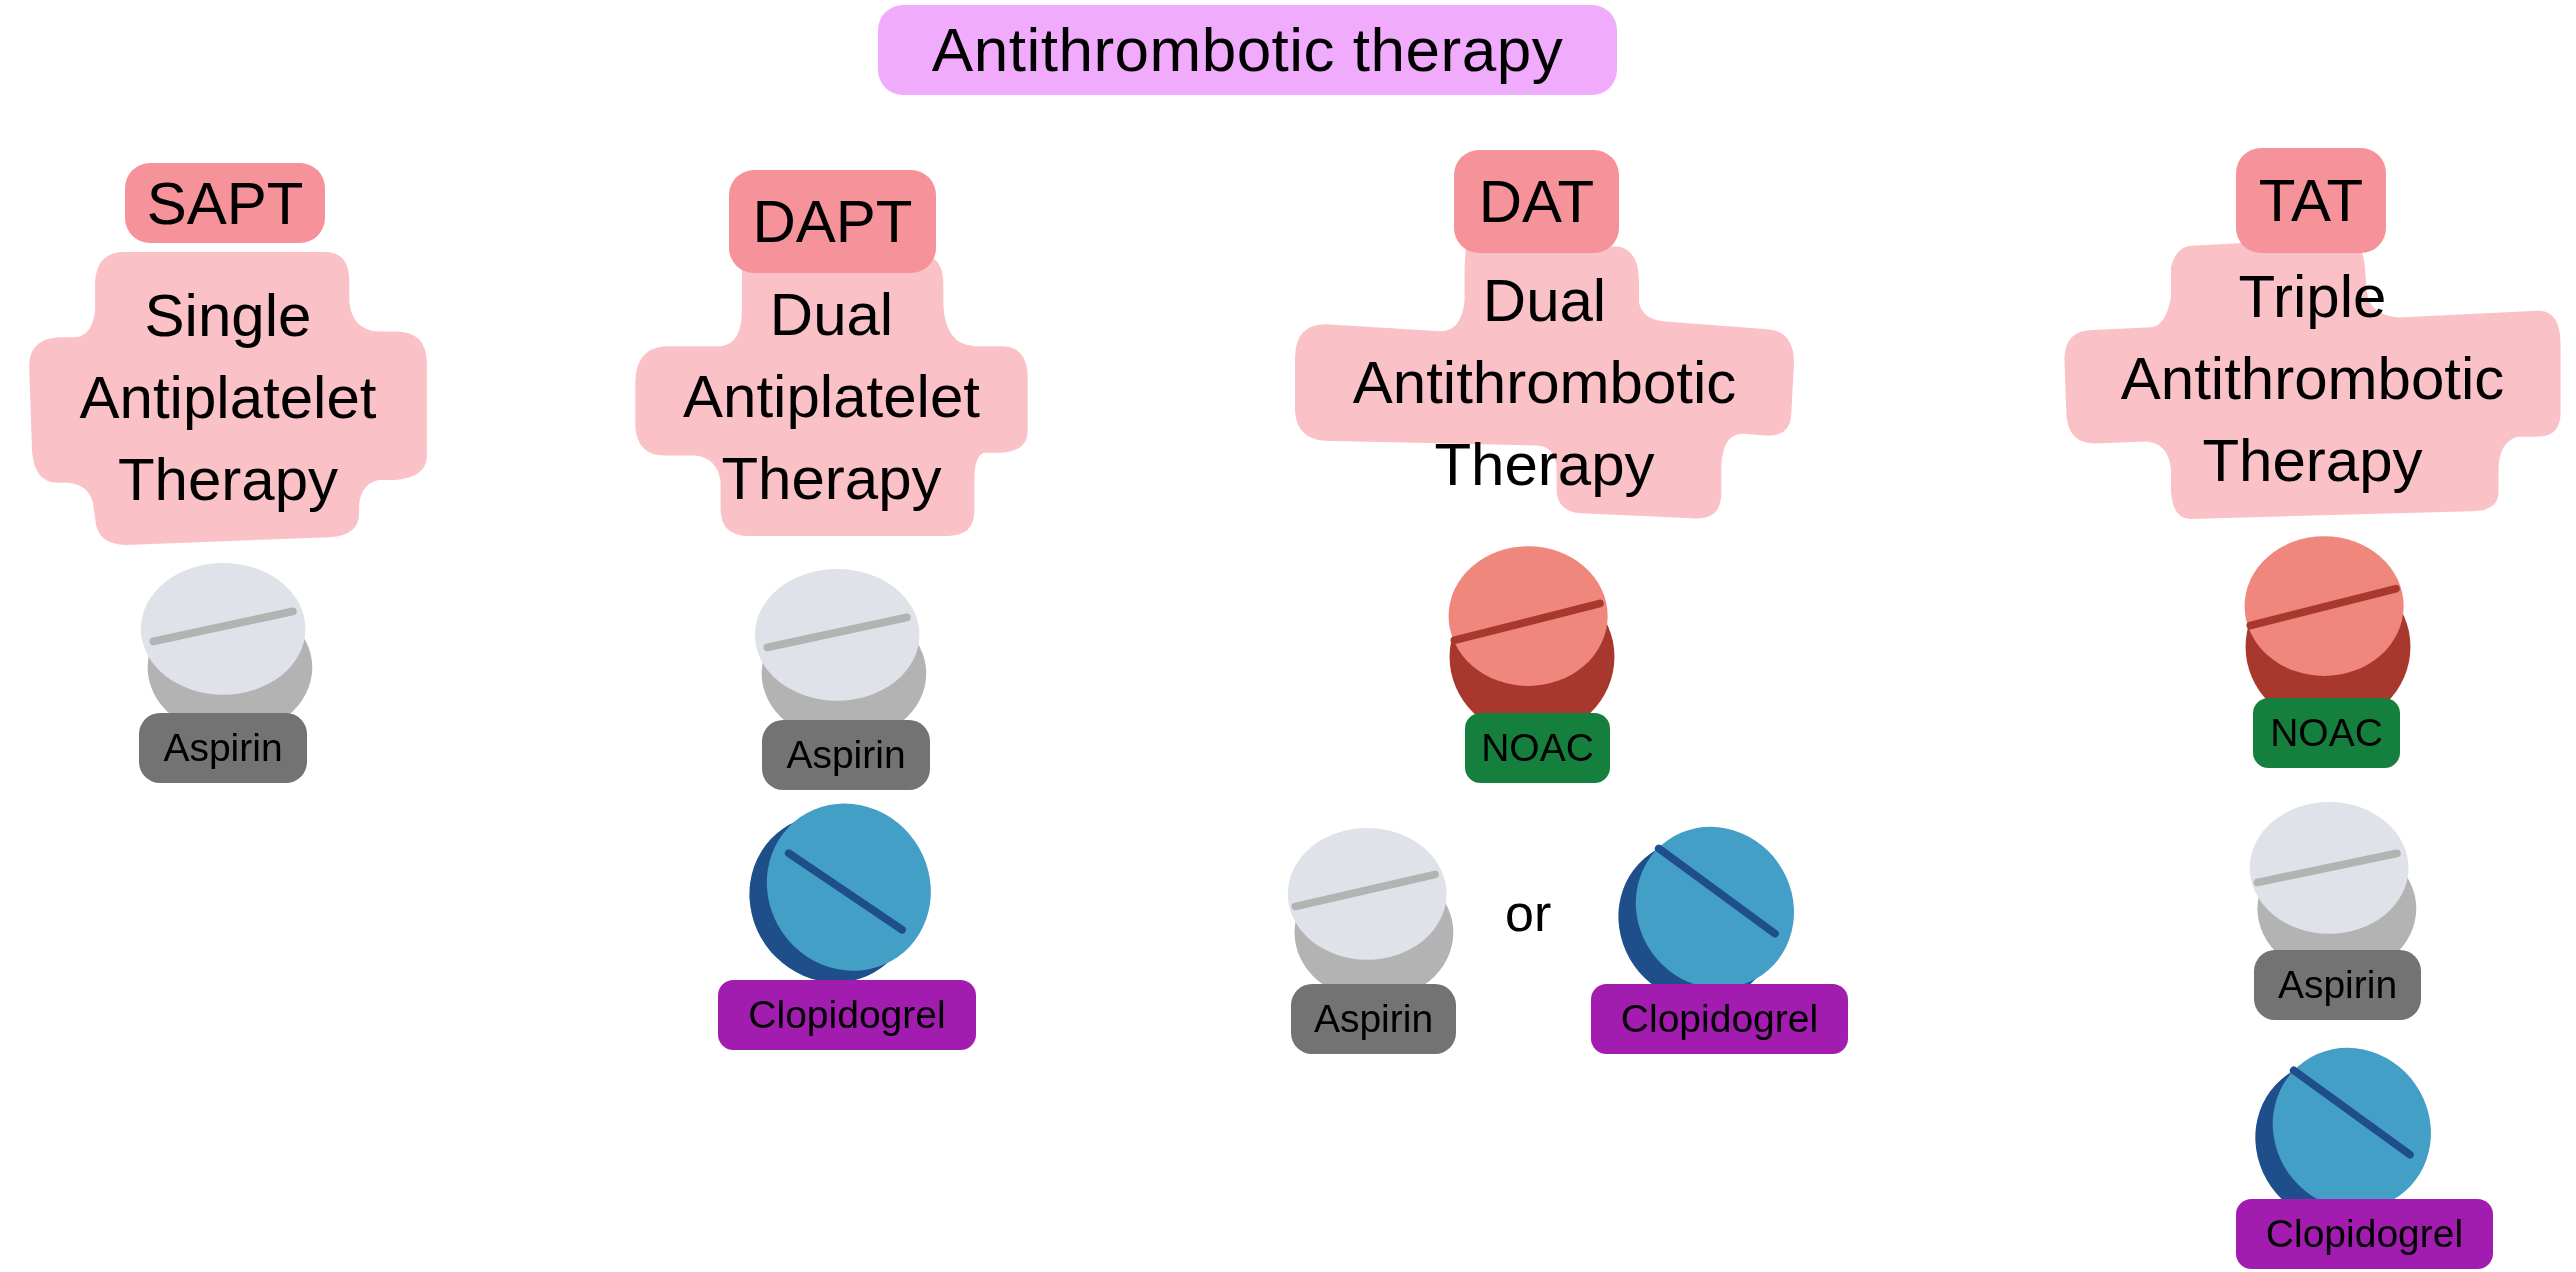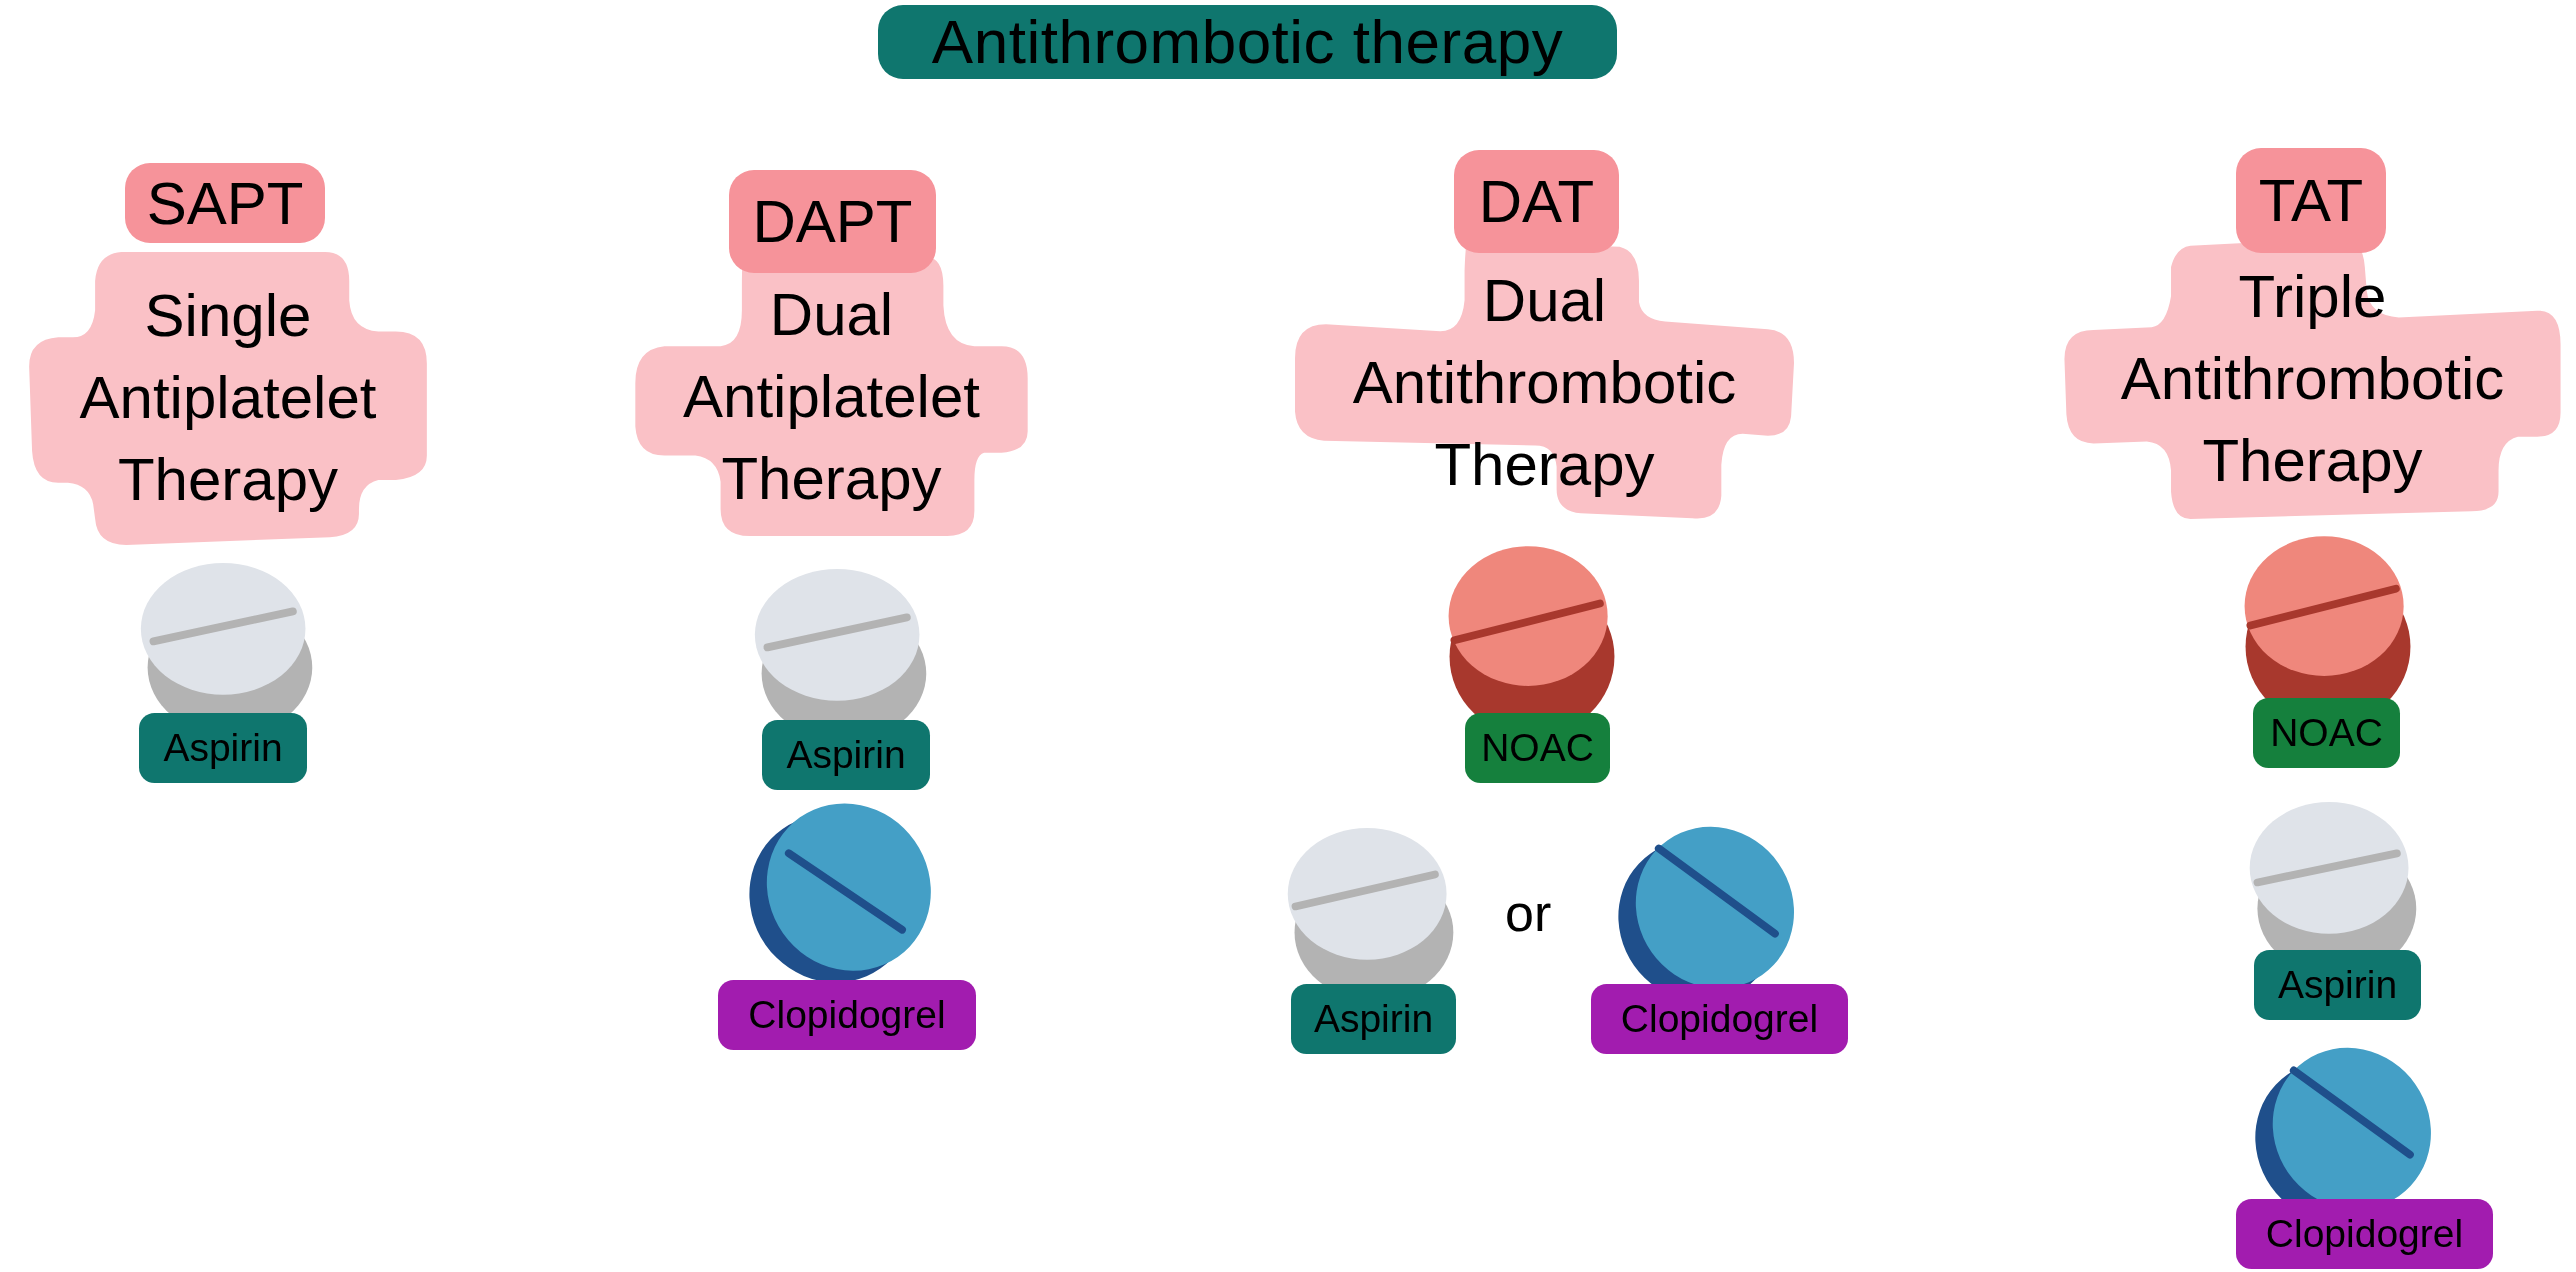--- a/index.html
+++ b/index.html
@@ -1,32 +1,32 @@
 <!DOCTYPE html>
 <html><head>
 <meta charset="utf-8">
 <style>
   html, body { margin: 0; padding: 0; background: #ffffff; }
   body { width: 2576px; height: 1272px; position: relative; overflow: hidden;
          font-family: "Liberation Sans", "DejaVu Sans", sans-serif; color: #000; }
   .abs { position: absolute; }
-  .title-box { left: 878px; top: 4.8px; width: 739px; height: 74px; background: #0f766e;
+  .title-box { left: 878px; top: 4.8px; width: 739px; height: 90px; background: #f0abfc;
                border-radius: 25px; display: flex; align-items: center; justify-content: center;
                font-size: 62px; letter-spacing: 0.5px; }
   .abbr { background: #f6939a; border-radius: 25px; display: flex; align-items: center;
           justify-content: center; font-size: 60px; z-index: 2; }
   .desc { z-index: 1; }
   .desc svg { position: absolute; left: 0; top: 0; overflow: visible; }
   .desc .txt { position: absolute; left: 0; top: 0; width: 100%; height: 100%; display: flex;
                flex-direction: column; align-items: center; justify-content: center;
                font-size: 60px; line-height: 82px; }
   .pill svg { position: absolute; left: 0; top: 0; overflow: visible; }
   .label { border-radius: 15.5px; display: flex; align-items: center; justify-content: center;
            font-size: 39px; z-index: 2; }
-  .lbl-aspirin { background: #0f766e; }
+  .lbl-aspirin { background: #737373; border-radius: 21px; }
   .lbl-noac { background: #15803d; }
   .lbl-clop { background: #a21caf; }
   .or-text { font-size: 52px; }
 </style>
 </head>
 <body>
 
 <div class="abs title-box">Antithrombotic therapy</div>
 
 <div class="abs abbr" style="left:125px;top:163px;width:200px;height:80px;">SAPT</div>

